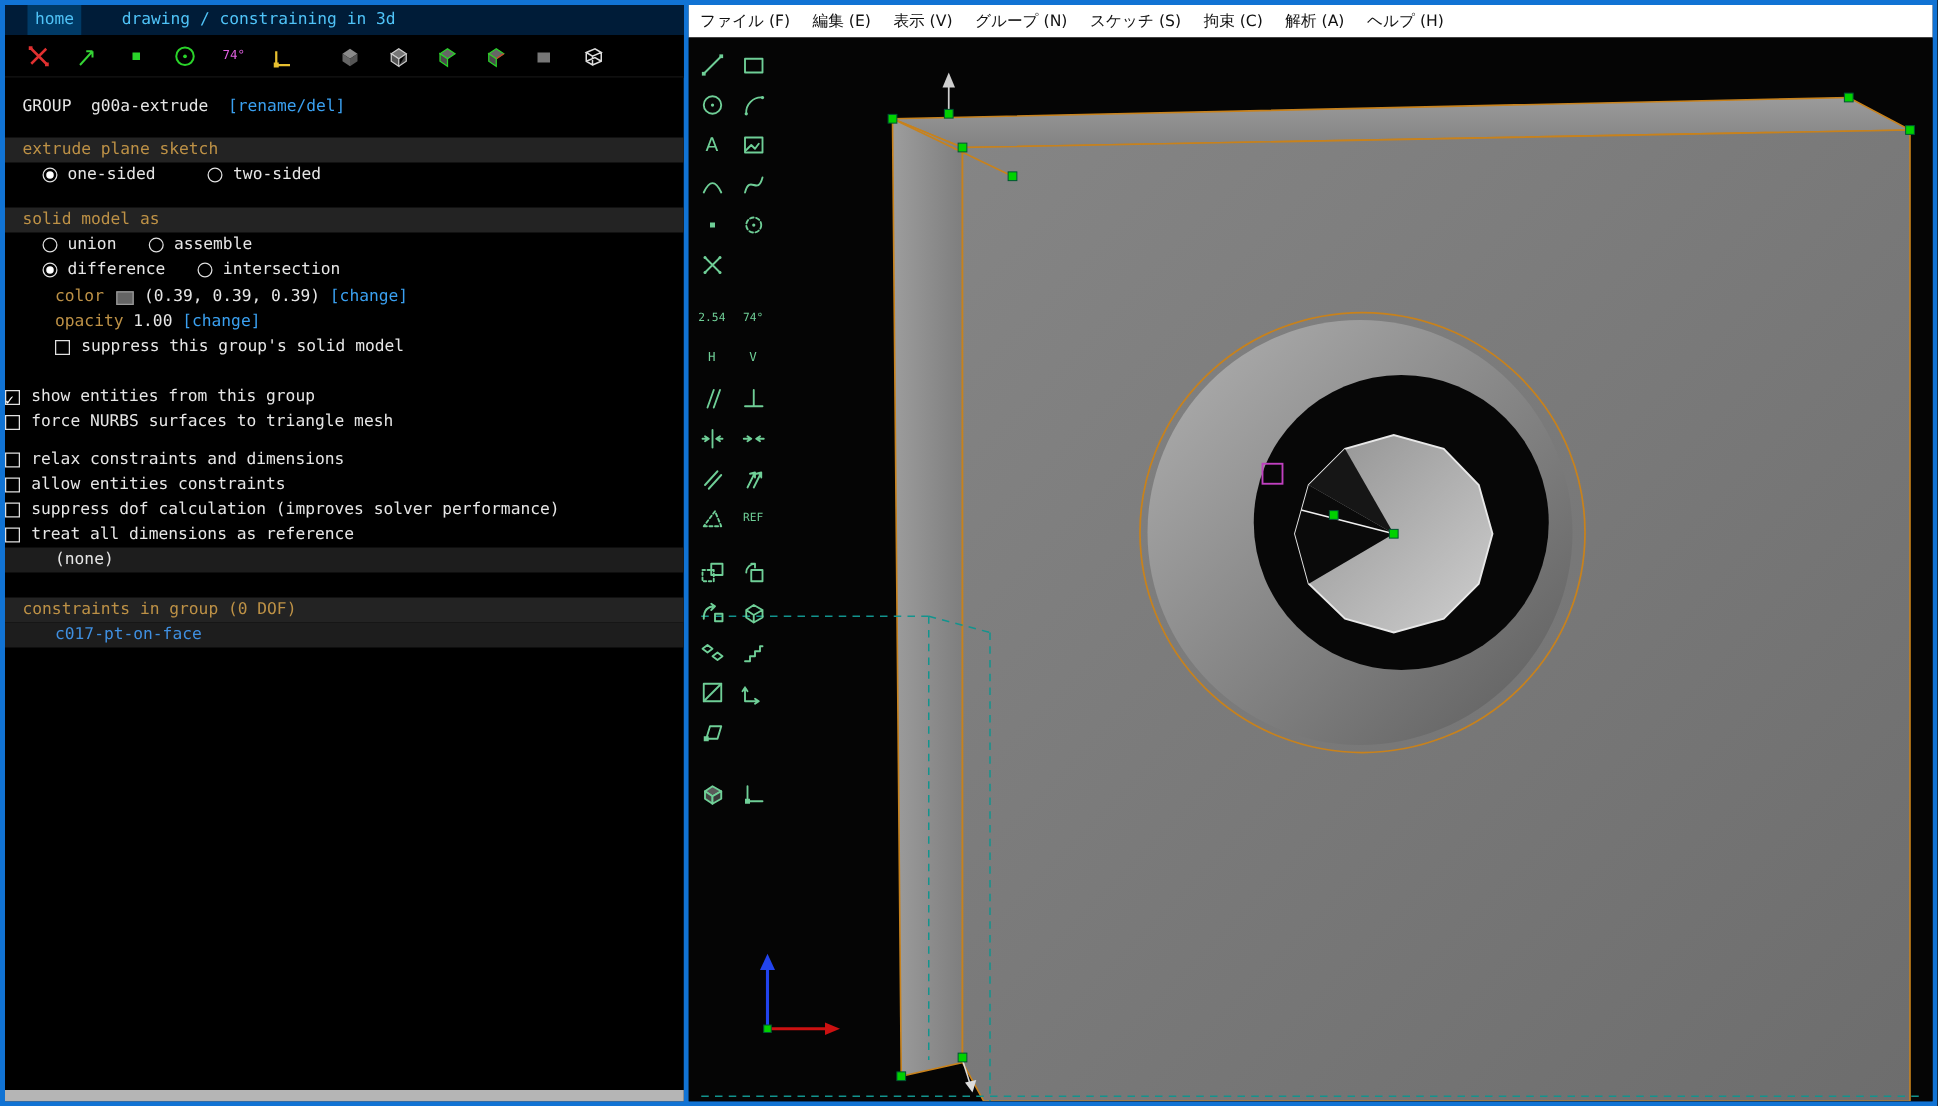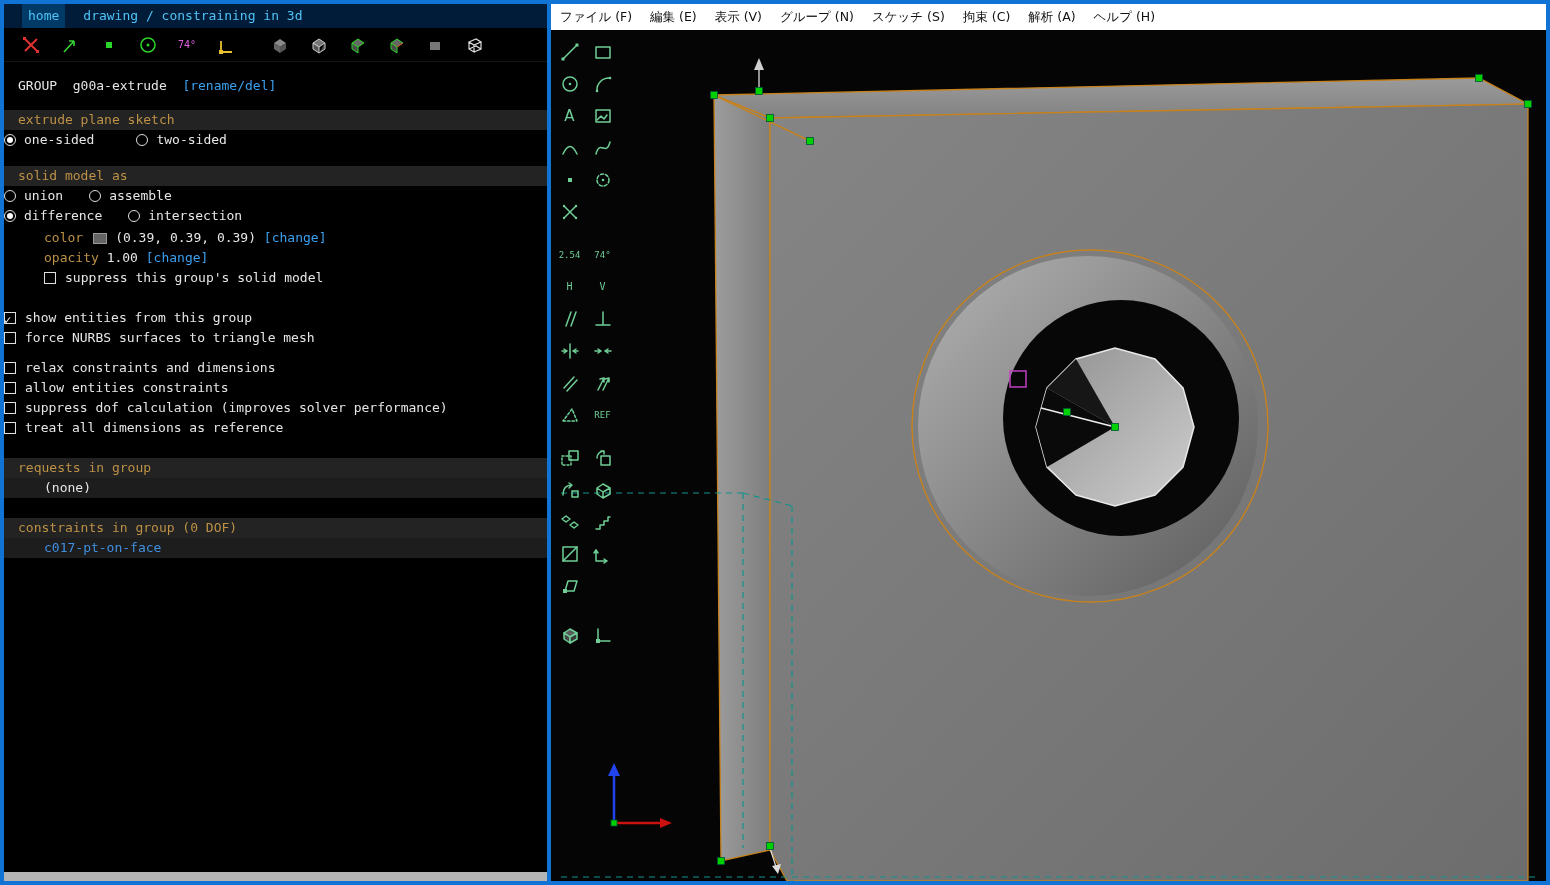--- a/index.html
+++ b/index.html
@@ -5,33 +5,33 @@
   :root{
     --border:#1173d4; --edge:#c8821c; --handle:#00d200; --construction:#12948e;
     --magenta:#c040c0; --link:#3aa0f0; --amber:#bd9146; --icon:#6fcf97;
   }
   *{box-sizing:border-box;margin:0;padding:0}
   body{background:#222;font-family:"DejaVu Sans Mono",monospace}
   .window{position:relative;width:1550px;height:885px;background:var(--border);overflow:hidden}
 
   
   .left-panel{position:absolute;left:4px;top:4px;width:543px;height:877px;background:#000;color:#e6e6e6;font-size:13px}
-  .tabbar{height:24px;background:#001c38;display:flex;align-items:center;gap:12px;padding-left:18px}
+  .tabbar{height:24px;background:#001c38;display:flex;align-items:center;gap:26px;padding-left:18px}
   .tab{color:#4fc3f7;font-size:13px;height:24px;line-height:24px;padding:0 6px;cursor:default}
   .tab.active{background:#003a66}
   .tw-toolbar{height:34px;background:#000;border-bottom:1px solid #151515;display:flex;align-items:center;gap:13px;padding-left:14px}
   .tw-toolbar .tbi{width:26px;height:26px;display:flex;align-items:center;justify-content:center}
   .tw-content{padding:14px 0 0 0}
   .r{height:20px;line-height:20px;display:flex;align-items:center;white-space:pre}
   .bar{background:#232323}
   .shaded{background:#1d1d1d}
   .amber{color:var(--amber)}
   .lnk{color:var(--link)}
   .blue{color:#3f8fe0}
-  .ind14{padding-left:14px}.ind24{}.ind30{}.ind40{padding-left:40px}
+  .ind14{padding-left:14px}.ind24{}.ind30{padding-left:30px}.ind40{padding-left:40px}
   .rad{width:12px;height:12px;border:1.5px solid #e0e0e0;border-radius:50%;display:inline-block;margin-right:8px;flex:none}
   .rad.on::after{content:"";display:block;width:6px;height:6px;margin:1.5px;border-radius:50%;background:#fff}
   .cb{width:12px;height:12px;border:1.5px solid #e0e0e0;display:inline-block;margin-right:9px;flex:none;position:relative}
   .cb.on::after{content:"✓";position:absolute;left:-1px;top:-3px;color:#fff;font-size:12px}
   .swatch{width:14px;height:11px;background:#646464;border:1px solid #9a9a9a;display:inline-block;margin:0 8px 0 10px}.gap10{margin-top:10px}.gap14{margin-top:14px}.gap16{margin-top:16px}.gap20{margin-top:20px}
   .tw-scrollbar{position:absolute;left:0;bottom:0;width:100%;height:9px;background:#b5b5b5}
 
   
   .right-panel{position:absolute;left:551px;top:4px;width:995px;height:877px;background:#050505}
   .menubar{height:26px;background:#fff;display:flex;align-items:flex-start;font-family:"DejaVu Sans",sans-serif;font-size:12.5px;color:#111}
@@ -198,21 +198,20 @@
       </div>
       <div class="r ind24">
         <span class="cb"></span>
         <span>suppress dof calculation (improves solver performance)</span>
       </div>
       <div class="r ind24">
         <span class="cb"></span>
         <span>treat all dimensions as reference</span>
       </div>
 
-      <div class="r bar ind14 amber gap20">requests in group</div>
       <div class="r shaded ind40">(none)</div>
 
       <div class="r bar ind14 amber gap20">constraints in group (0 DOF)</div>
       <div class="r shaded ind40">
         <span class="blue">c017-pt-on-face</span>
       </div>
     </div>
 
     <div class="tw-scrollbar"></div>
   </div>

